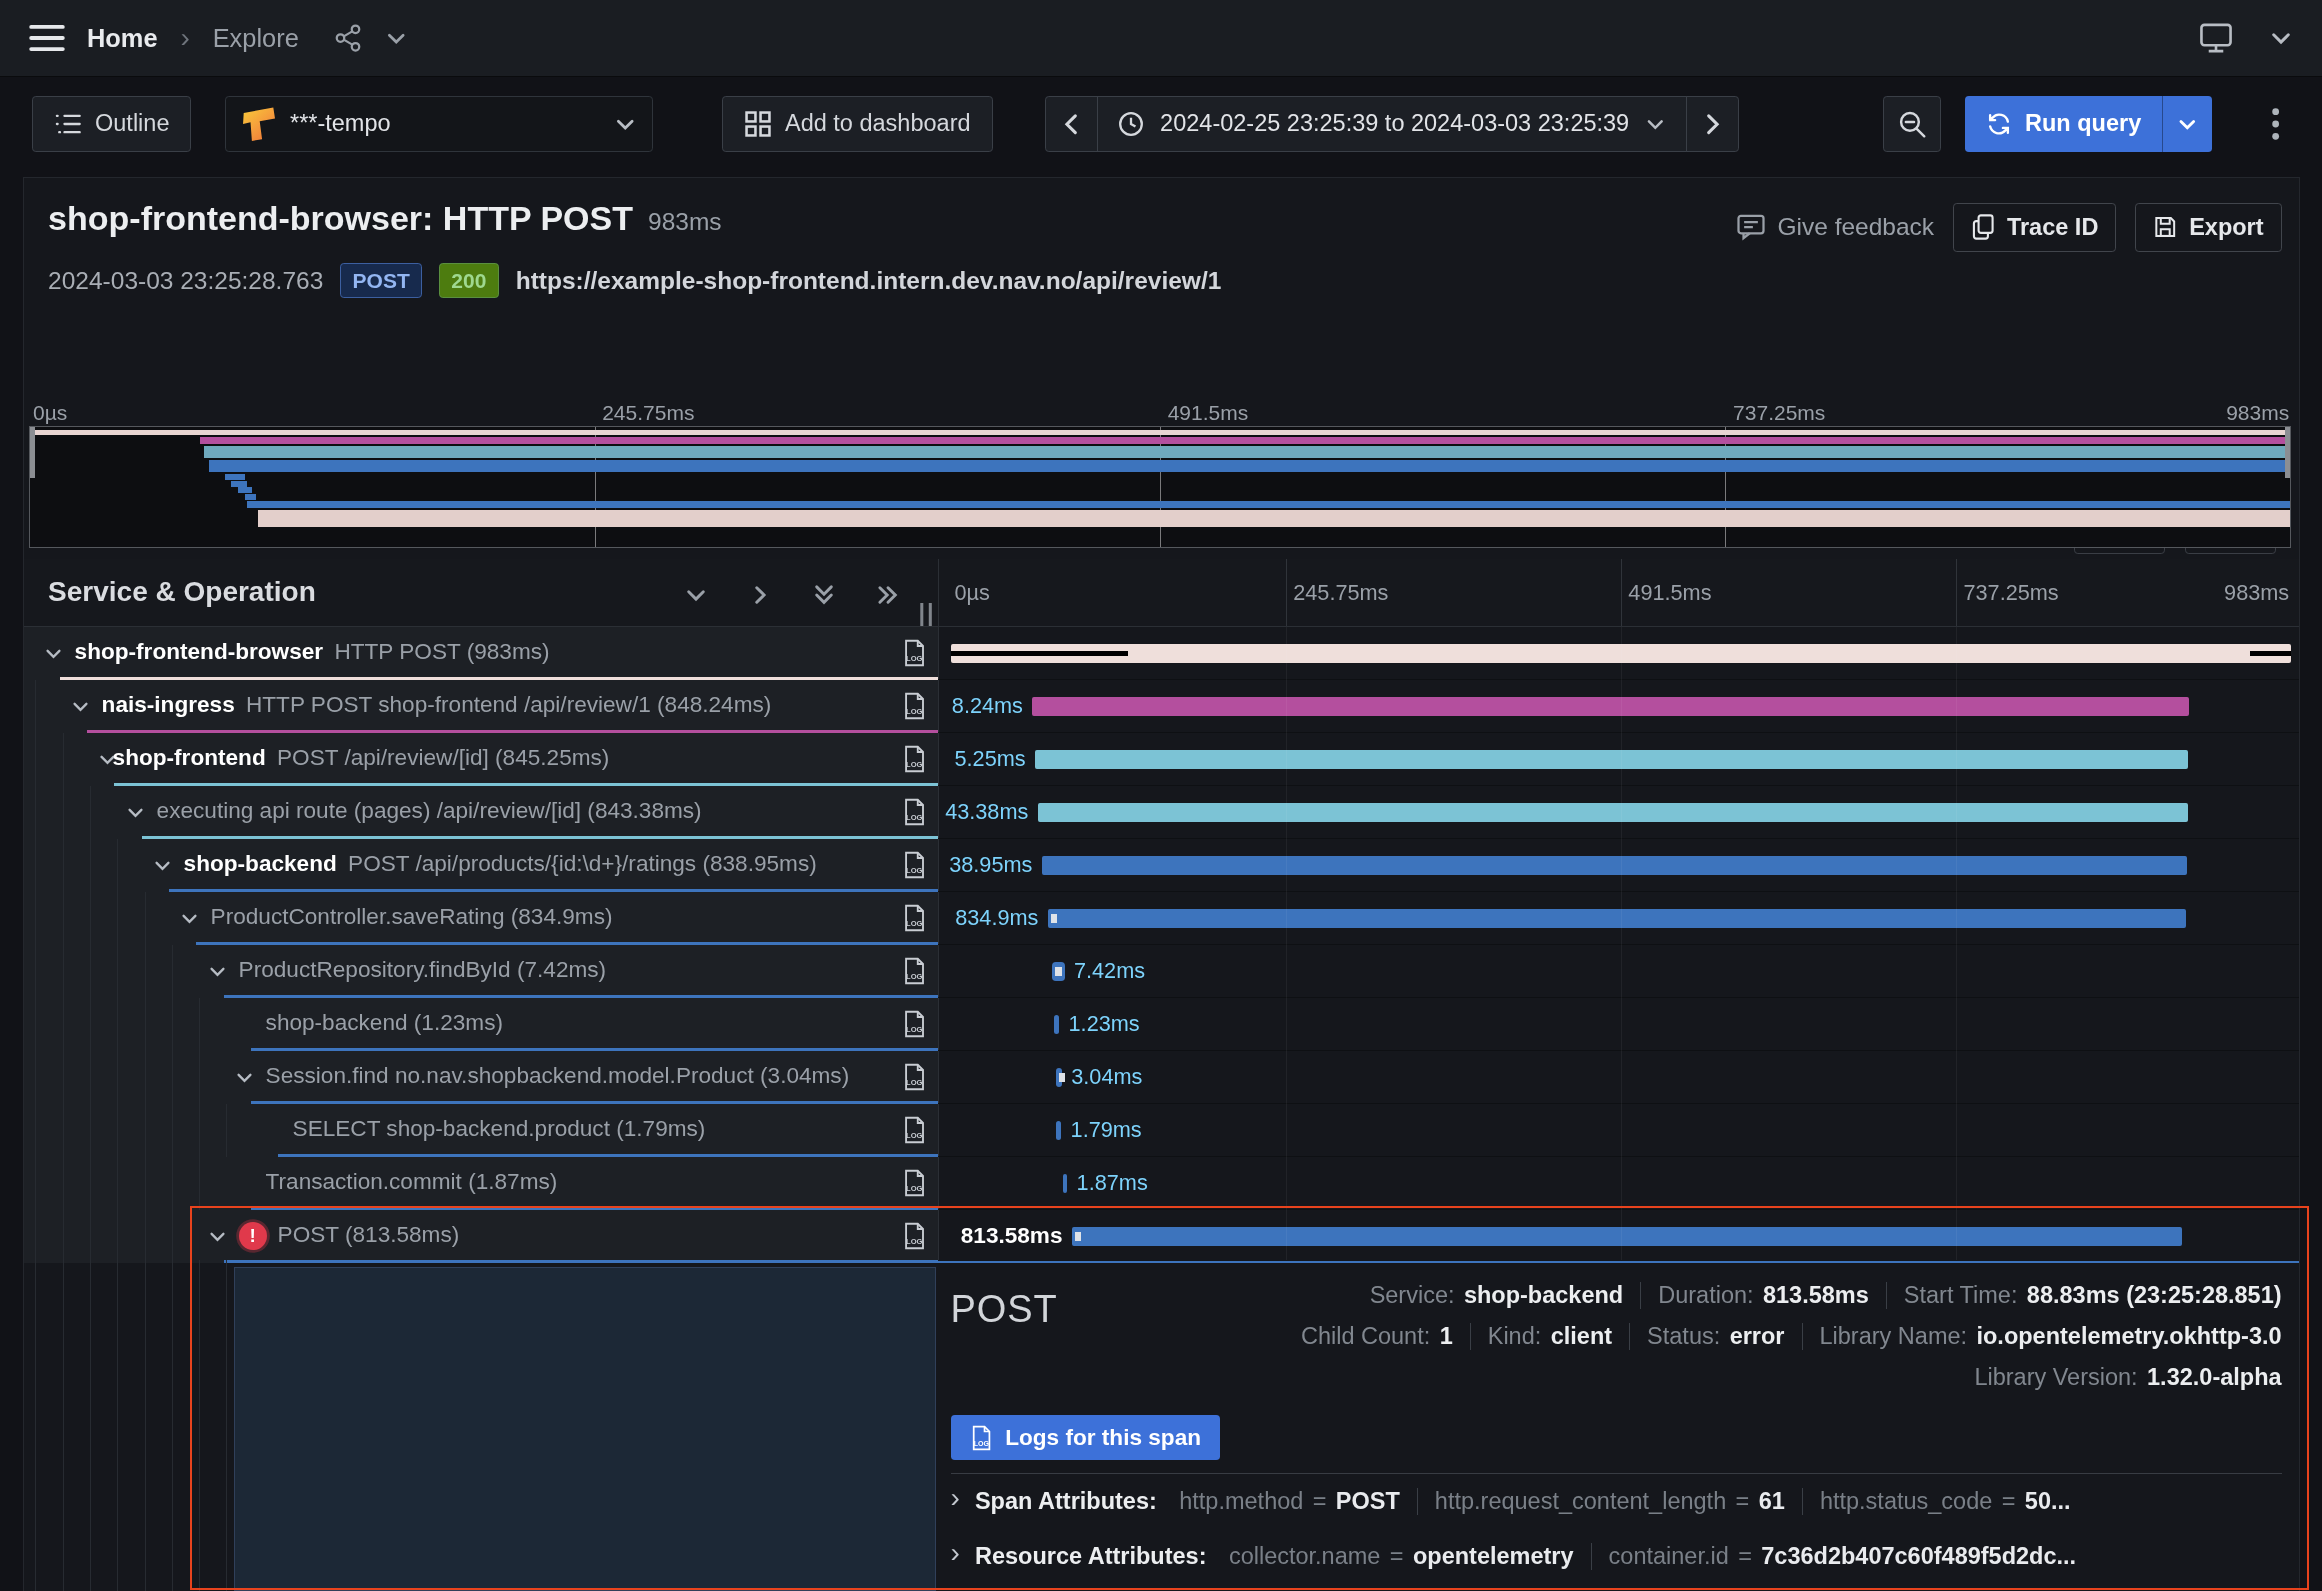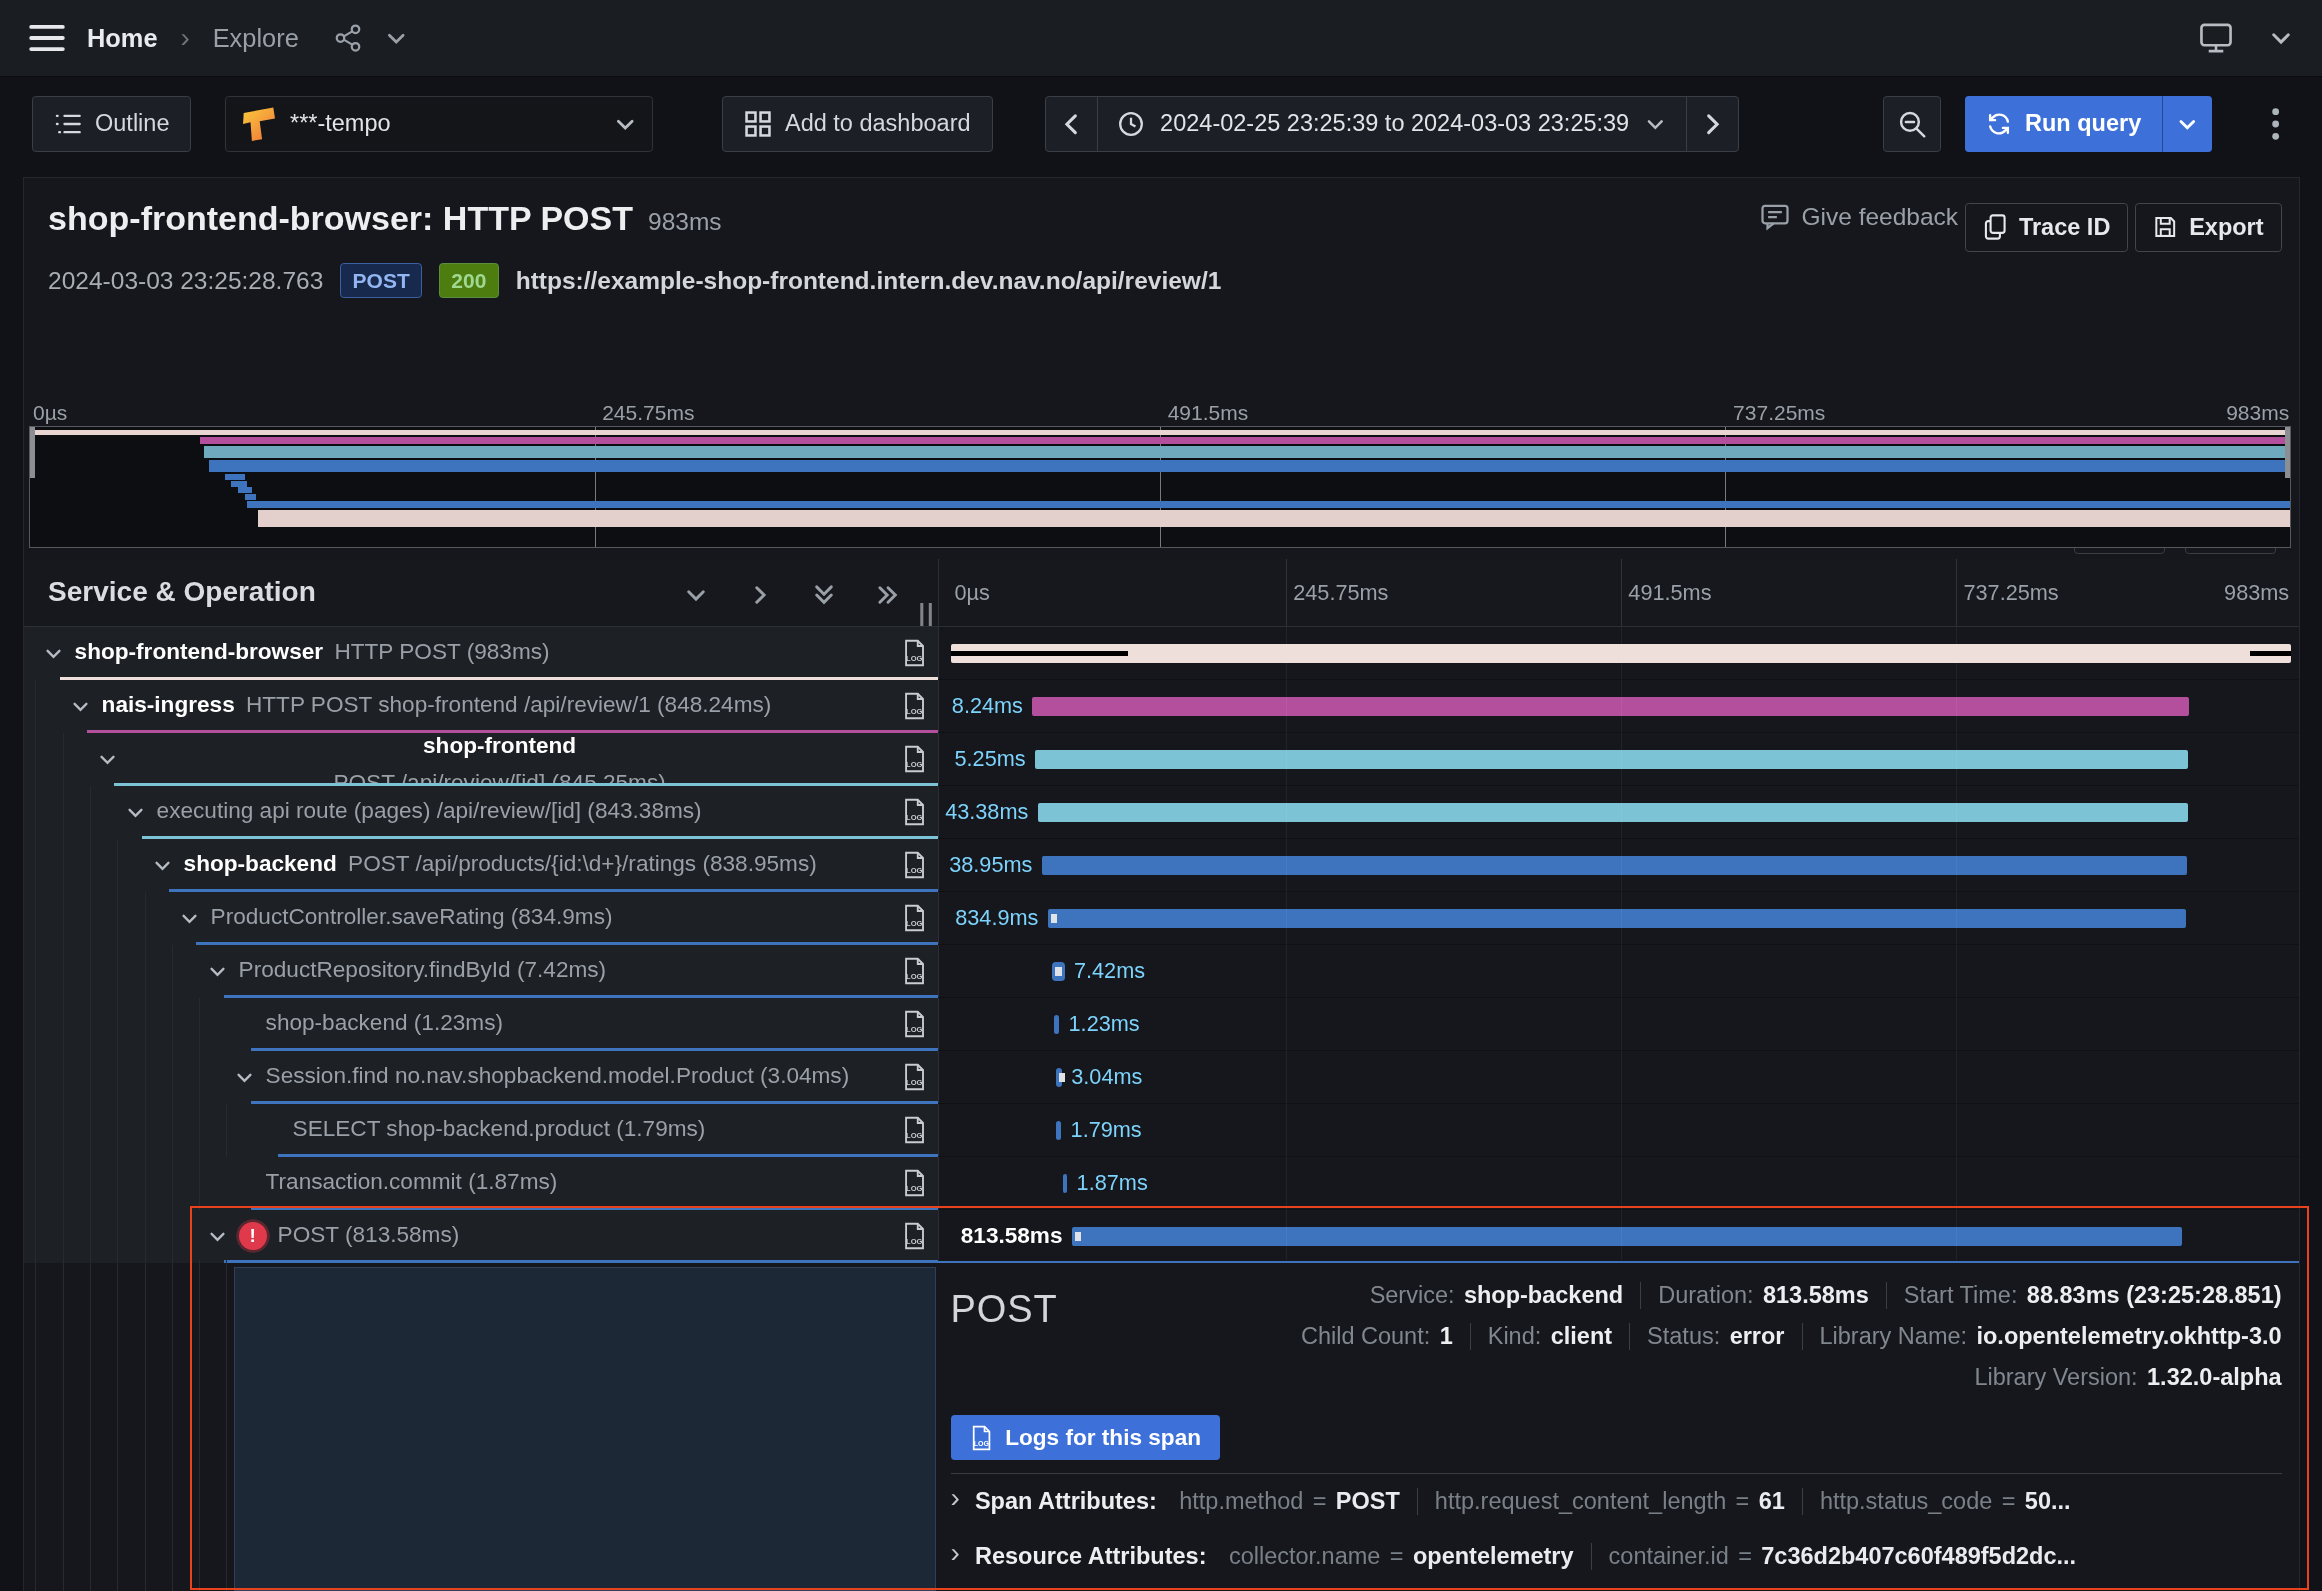--- a/index.html
+++ b/index.html
@@ -34,21 +34,21 @@
   .rq-main{display:flex;align-items:center;gap:13px;background:#3d71d9;color:#fff;font-size:23.5px;font-weight:600;
     padding:0 21px;border-radius:3.8px 0 0 3.8px}
   .rq-caret{width:49px;background:#3d71d9;border-left:0.9px solid rgba(0,0,0,.35);display:flex;align-items:center;
     justify-content:center;border-radius:0 3.8px 3.8px 0}
   .kebab-btn{position:absolute;left:2255px;top:9.4px;width:41px;height:41px;display:flex;align-items:center;justify-content:center}
   
   .panel{position:absolute;left:22.6px;top:177px;width:2277px;height:1414px;background:#15171c;
     border:0.9px solid #24272d;border-bottom:none;box-sizing:border-box}
   .t-title{position:absolute;left:24.5px;top:21px;font-size:34px;font-weight:700;color:#eceef0;white-space:nowrap}
   .t-dur{font-size:24.5px;font-weight:400;color:#9aa0a8;margin-left:15px}
-  .t-actions{position:absolute;right:17px;top:24.5px;display:flex;gap:7px;align-items:flex-start}
+  .t-actions{position:absolute;right:17px;top:24.5px;display:flex;gap:19px;align-items:center}
   .feedback{display:flex;align-items:center;gap:11.3px;color:#9aa0a8;font-size:24.5px}
   .btn-sm{display:inline-flex;align-items:center;gap:11.3px;height:49px;padding:0 17px;border:0.9px solid #41454c;
     border-radius:3.8px;font-size:23.5px;font-weight:600;color:#e6e8eb;background:transparent;box-sizing:border-box}
   .t-sub{position:absolute;left:24.5px;top:81px;display:flex;gap:17px;align-items:center;height:43px}
   .t-ts{font-size:24.5px;color:#a9aeb5}
   .badge{font-size:21px;font-weight:700;padding:4.7px 11.3px;border-radius:3.8px}
   .badge-post{color:#93b6f2;background:#172a4d;border:0.9px solid #3c5fa0}
   .badge-200{color:#9fd88f;background:#4d7c0f;border:0.9px solid #5a8f3f}
   .t-url{font-size:24.5px;color:#d3d6db;font-weight:600}
   
@@ -427,21 +427,21 @@
         <div class="underline" style="left: 63px; background: rgb(180, 79, 158);"></div>
       </div>
       <div class="trow">
         <i class="guide" style="left: 11.3px;"></i>
         <i class="guide" style="left: 39px;"></i>
         <span class="chev" style="left: 73px;">
           <svg width="21" height="21" viewBox="0 0 16 16" fill="none" stroke="#b6bcc4" stroke-width="1.8" stroke-linecap="round">
             <path d="M3.5 6l4.5 4.5L12.5 6"></path>
           </svg>
         </span>
-        <div class="rowtext" style="left: 89px; flex-direction: column;">
+        <div class="rowtext" style="left: 89px;">
           <b class="svc">shop-frontend</b>
           <span class="op">POST /api/review/[id] (845.25ms)</span>
         </div>
         <span class="logico">
           <svg width="24.5" height="28" viewBox="0 0 20 24" fill="none">
             <path d="M3 1.5h10l4.5 4.5v16.5H3z" stroke="#c9cdd3" stroke-width="1.6"></path>
             <path d="M13 1.5V6h4.5" stroke="#c9cdd3" stroke-width="1.6"></path>
             <text x="10" y="19" font-size="6.5" fill="#c9cdd3" text-anchor="middle" font-weight="bold" font-family="Liberation Sans, sans-serif">LOG</text>
           </svg>
         </span>

